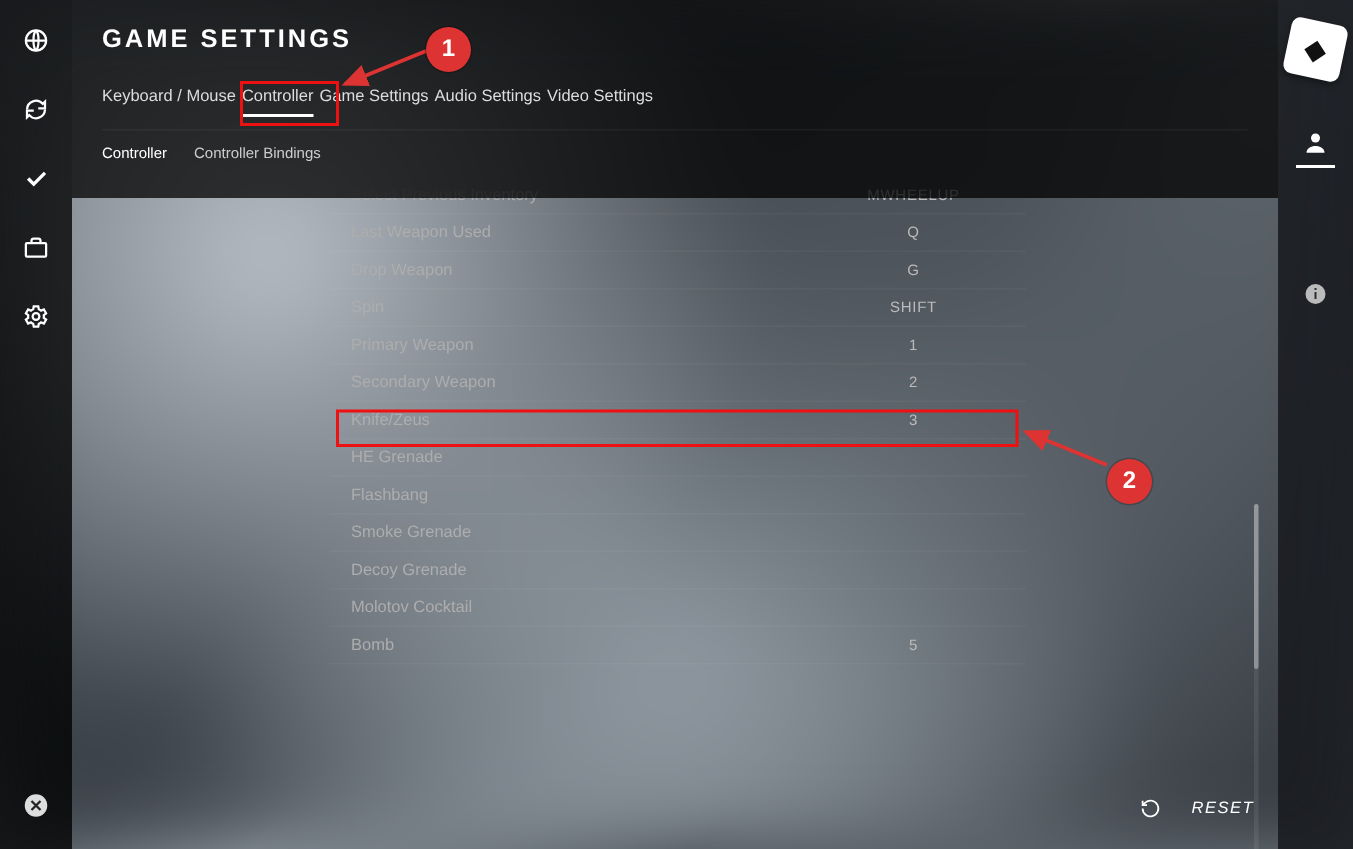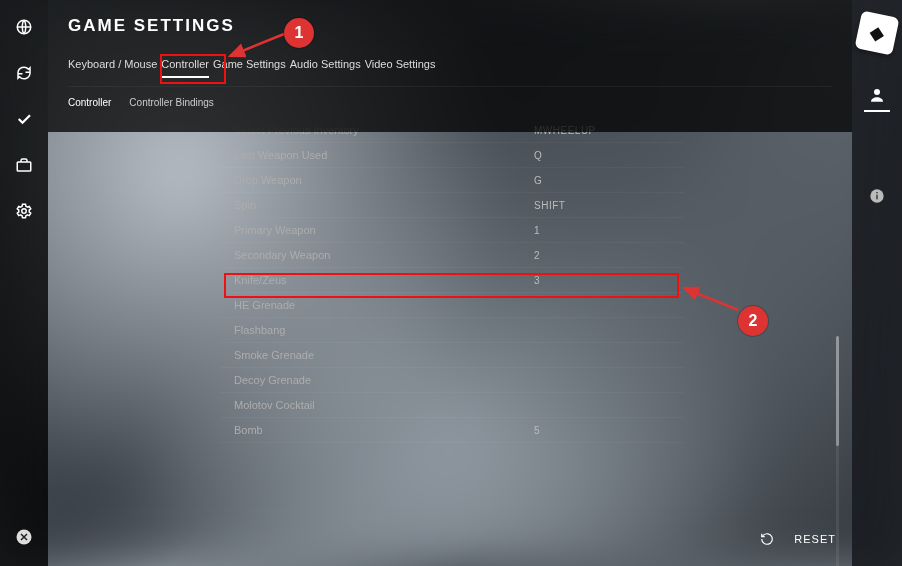--- a/index.html
+++ b/index.html
@@ -63,30 +63,30 @@
 .content {
   position:absolute; left:48px; right:50px; top:118px; bottom:0;
   z-index:3; overflow:hidden;
 }
 .rows { position:absolute; left:172px; top:0; right:168px; }
 .row {
   display:flex; align-items:center; height:25px;
   border-bottom:1px solid rgba(255,255,255,0.04);
 }
 .row .lbl { flex:1; color:#adadad; font-size:11px; padding-left:14px; }
-.row .val { width:150px; color:#bbb; font-size:10px; letter-spacing:.5px; }
+.row .val { width:150px; text-align:center; color:#bbb; font-size:10px; letter-spacing:.5px; }
 .scrollbar {
   position:absolute; right:13px; top:218px; width:3px; height:280px;
   background:rgba(255,255,255,.08); border-radius:2px;
 }
 .scrollbar::after{ content:""; position:absolute; top:0; left:0; right:0; height:110px; background:rgba(255,255,255,.35); border-radius:2px;}
 .reset {
   position:absolute; right:66px; bottom:20px; z-index:6;
   color:#fff; font-size:11px; letter-spacing:1px;
-  display:flex; align-items:center; gap:20px; cursor:pointer;
+  display:flex; align-items:center; gap:20px; cursor:pointer;font-style:italic;
 }
 
 .anno-box { position:absolute; border:2.5px solid #e11; z-index:10; pointer-events:none; }
 .anno-circle {
   position:absolute; width:30px; height:30px; border-radius:50%;
   background:#d33; color:#fff; font-size:16px; font-weight:bold;
   display:flex; align-items:center; justify-content:center;
   box-shadow:0 0 0 1px rgba(0,0,0,.2); z-index:11;
 }
 svg.arrow { position:absolute; z-index:10; pointer-events:none; }

